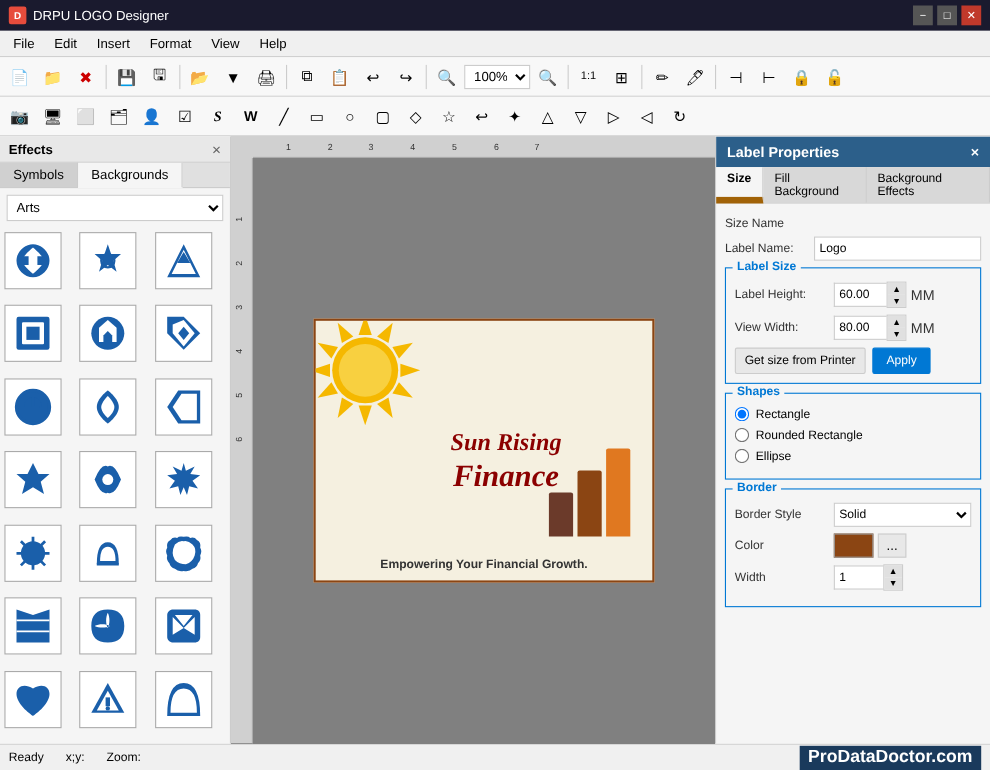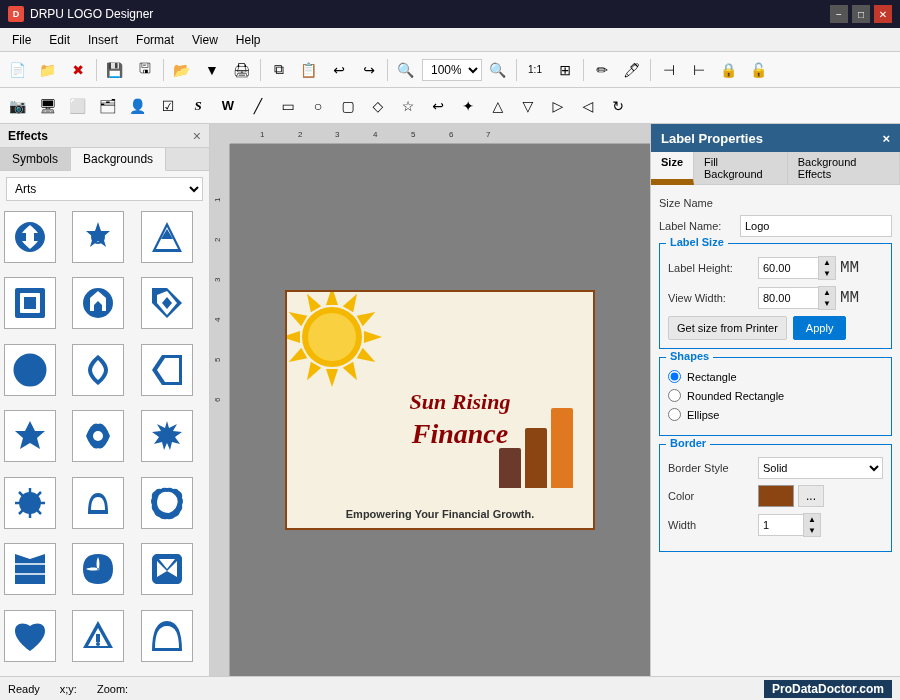--- a/index.html
+++ b/index.html
@@ -65,40 +65,40 @@
     .props-content { padding: 8px; }
     .section-title { font-size: 11px; color: #333; margin-bottom: 6px; margin-top: 4px; }
     .form-row { display: flex; align-items: center; margin-bottom: 6px; }
     .form-label { width: 90px; font-size: 11px; color: #333; }
     .form-input { flex: 1; height: 22px; border: 1px solid #ccc; padding: 0 4px; font-size: 11px; background: white; }
     
     .section-box { border: 1px solid #0078d4; background: transparent; padding: 8px; margin-bottom: 8px; position: relative; }
     .section-box-label { position: absolute; top: -8px; left: 6px; background: #f5f5f5; padding: 0 4px; font-size: 11px; color: #0078d4; font-weight: bold; }
     
     .spinner-wrapper { display: flex; align-items: center; }
-    .spinner-input { width: 60px; height: 22px; border: 1px solid #ccc; padding: 0 4px; font-size: 11px; background: white; border-right: none; }
+    .spinner-input { width: 48px; height: 22px; border: 1px solid #ccc; padding: 0 4px; font-size: 11px; background: white; border-right: none; }
     .spinner-btns { display: flex; flex-direction: column; border: 1px solid #ccc; }
     .spinner-btn { width: 16px; height: 11px; background: #e0e0e0; border: none; cursor: pointer; font-size: 8px; display: flex; align-items: center; justify-content: center; }
-    .unit-label { font-size: 16px; color: #333; margin-left: 4px; font-family: Liberation Mono, monospace; }
+    .unit-label { font-size: 13px; color: #333; margin-left: 4px; }
     
     .printer-btn { height: 24px; border: 1px solid #ccc; background: #e8e8e8; cursor: pointer; font-size: 11px; padding: 0 8px; border-radius: 2px; }
     .apply-btn { height: 24px; border: 1px solid #0078d4; background: #0078d4; color: white; cursor: pointer; font-size: 11px; padding: 0 12px; border-radius: 2px; }
     
     .radio-row { display: flex; align-items: center; margin-bottom: 6px; }
     .radio-row input { margin-right: 6px; }
     .radio-label { font-size: 11px; }
     
     .border-style-select { flex: 1; height: 22px; border: 1px solid #ccc; font-size: 11px; background: white; }
     
     .color-btn { width: 36px; height: 22px; border: 1px solid #999; cursor: pointer; }
     .ellipsis-btn { width: 26px; height: 22px; border: 1px solid #ccc; background: #e8e8e8; cursor: pointer; font-size: 12px; display: flex; align-items: center; justify-content: center; margin-left: 4px; }
     
     
     .status-bar { height: 24px; background: #f0f0f0; border-top: 1px solid #ccc; display: flex; align-items: center; padding: 0 8px; gap: 20px; font-size: 11px; }
-    .status-brand { margin-left: auto; background: #1a3a5c; color: white; padding: 2px 8px; font-size: 12px; font-weight: bold; }
+    .status-brand { margin-left: auto; background: #1a3a5c; color: white; padding: 2px 8px; font-size: 16px; font-weight: bold; }
 
     
     .sym { fill: #1a5faa; }
   </style>
 </head>
 <body>
 
 <div class="title-bar">
   <div class="title-bar-left">
     <div class="title-bar-icon">

